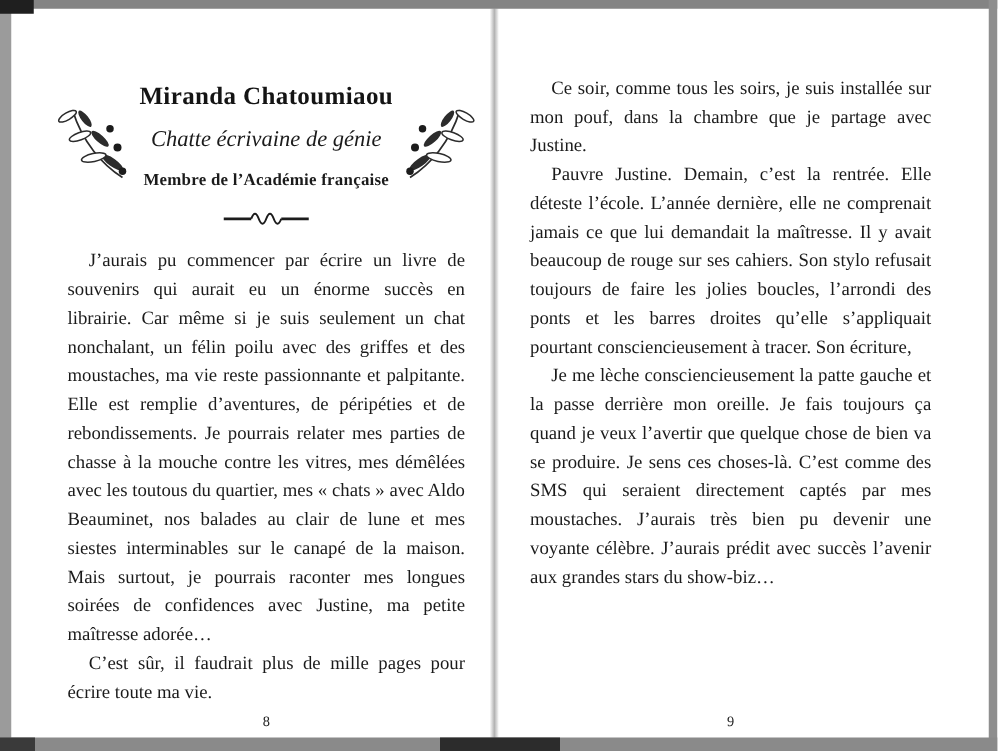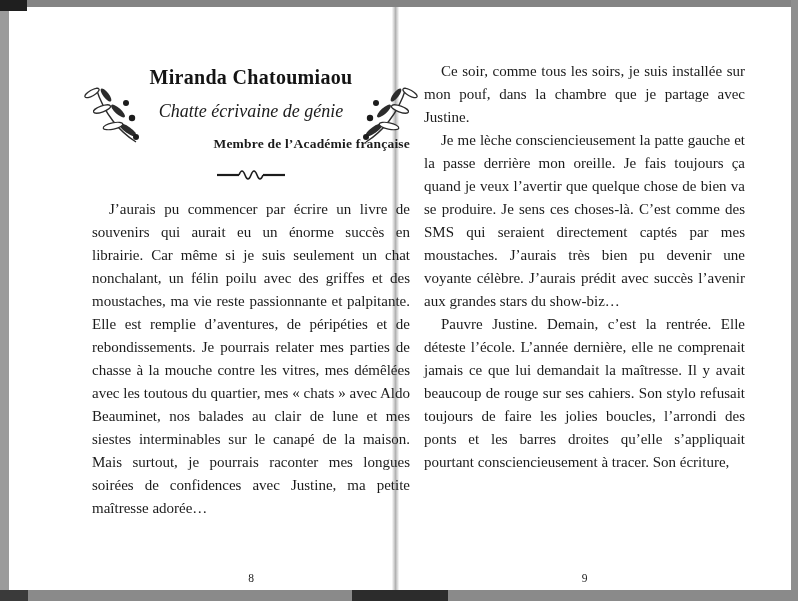--- a/index.html
+++ b/index.html
@@ -30,21 +30,21 @@
   .gutter {
     position: absolute;
     top: 7px; bottom: 11px;
     left: 392px; width: 7px;
     background: linear-gradient(to right,
       rgba(0,0,0,0.02), rgba(0,0,0,0.30) 50%, rgba(0,0,0,0.02));
   }
 
   
   .page { position: absolute; top: 0; height: 100%; }
-  .page-left  { left: 54px;  width: 318px; margin-left: 38px; }
+  .page-left  { left: 54px;  width: 318px; }
   .page-right { left: 424px; width: 321px; }
 
   .chapter-heading {
     position: relative;
     margin-top: 66px;
     text-align: center;
   }
   .chapter-title {
     margin: 0;
     font-size: 20px;
@@ -55,21 +55,20 @@
   .chapter-subtitle {
     margin: 12px 0 0;
     font-style: italic;
     font-size: 18px;
   }
   .chapter-affiliation {
     margin: 14px 0 0;
     font-weight: 700;
     font-size: 13.5px;
     letter-spacing: 0.2px;
-    text-align: right;
   }
 
   .branch { position: absolute; top: 14px; width: 58px; height: 66px; }
   .branch-left  { left: -8px; }
   .branch-right { right: -8px; transform: scaleX(-1); }
 
   .divider { text-align: center; margin-top: 15px; height: 16px; }
 
   .body-text { margin-top: 15px; }
   .page-right .body-text { margin-top: 60px; }
@@ -150,28 +149,29 @@
     <div class="divider">
       <svg width="72" height="14" viewBox="0 0 72 14" aria-hidden="true">
         <path d="M2 8 H 24" stroke="#1c1c1c" stroke-width="2.2" fill="none"></path>
         <path d="M24 8 q 3 -8 6 0 q 3 8 6 0 q 3 -8 6 0 q 3 8 6 0" fill="none" stroke="#1c1c1c" stroke-width="1.6"></path>
         <path d="M48 8 H 70" stroke="#1c1c1c" stroke-width="2.2" fill="none"></path>
       </svg>
     </div>
 
     <div class="body-text">
       <p>J’aurais pu commencer par écrire un livre de souvenirs qui aurait eu un énorme succès en librairie. Car même si je suis seulement un chat nonchalant, un félin poilu avec des griffes et des moustaches, ma vie reste passionnante et palpitante. Elle est remplie d’aventures, de péripéties et de rebondissements. Je pourrais relater mes parties de chasse à la mouche contre les vitres, mes démêlées avec les toutous du quartier, mes « chats » avec Aldo Beauminet, nos balades au clair de lune et mes siestes interminables sur le canapé de la maison. Mais surtout, je pourrais raconter mes longues soirées de confidences avec Justine, ma petite maîtresse adorée…</p>
+      <p>C’est sûr, il faudrait plus de mille pages pour écrire toute ma vie.</p>
     </div>
 
     <div class="folio">8</div>
   </div>
 
   <div class="page page-right">
     <div class="body-text">
       <p>Ce soir, comme tous les soirs, je suis installée sur mon pouf, dans la chambre que je partage avec Justine.</p>
+      <p>Pauvre Justine. Demain, c’est la rentrée. Elle déteste l’école. L’année dernière, elle ne comprenait jamais ce que lui demandait la maîtresse. Il y avait beaucoup de rouge sur ses cahiers. Son stylo refusait toujours de faire les jolies boucles, l’arrondi des ponts et les barres droites qu’elle s’appliquait pourtant consciencieusement à tracer. Son écriture,</p>
       <p>Je me lèche consciencieusement la patte gauche et la passe derrière mon oreille. Je fais toujours ça quand je veux l’avertir que quelque chose de bien va se produire. Je sens ces choses-là. C’est comme des SMS qui seraient directement captés par mes moustaches. J’aurais très bien pu devenir une voyante célèbre. J’aurais prédit avec succès l’avenir aux grandes stars du show-biz…</p>
-      <p>Pauvre Justine. Demain, c’est la rentrée. Elle déteste l’école. L’année dernière, elle ne comprenait jamais ce que lui demandait la maîtresse. Il y avait beaucoup de rouge sur ses cahiers. Son stylo refusait toujours de faire les jolies boucles, l’arrondi des ponts et les barres droites qu’elle s’appliquait pourtant consciencieusement à tracer. Son écriture,</p>
     </div>
 
     <div class="folio">9</div>
   </div>
 
 </div>
 
 </body></html>

